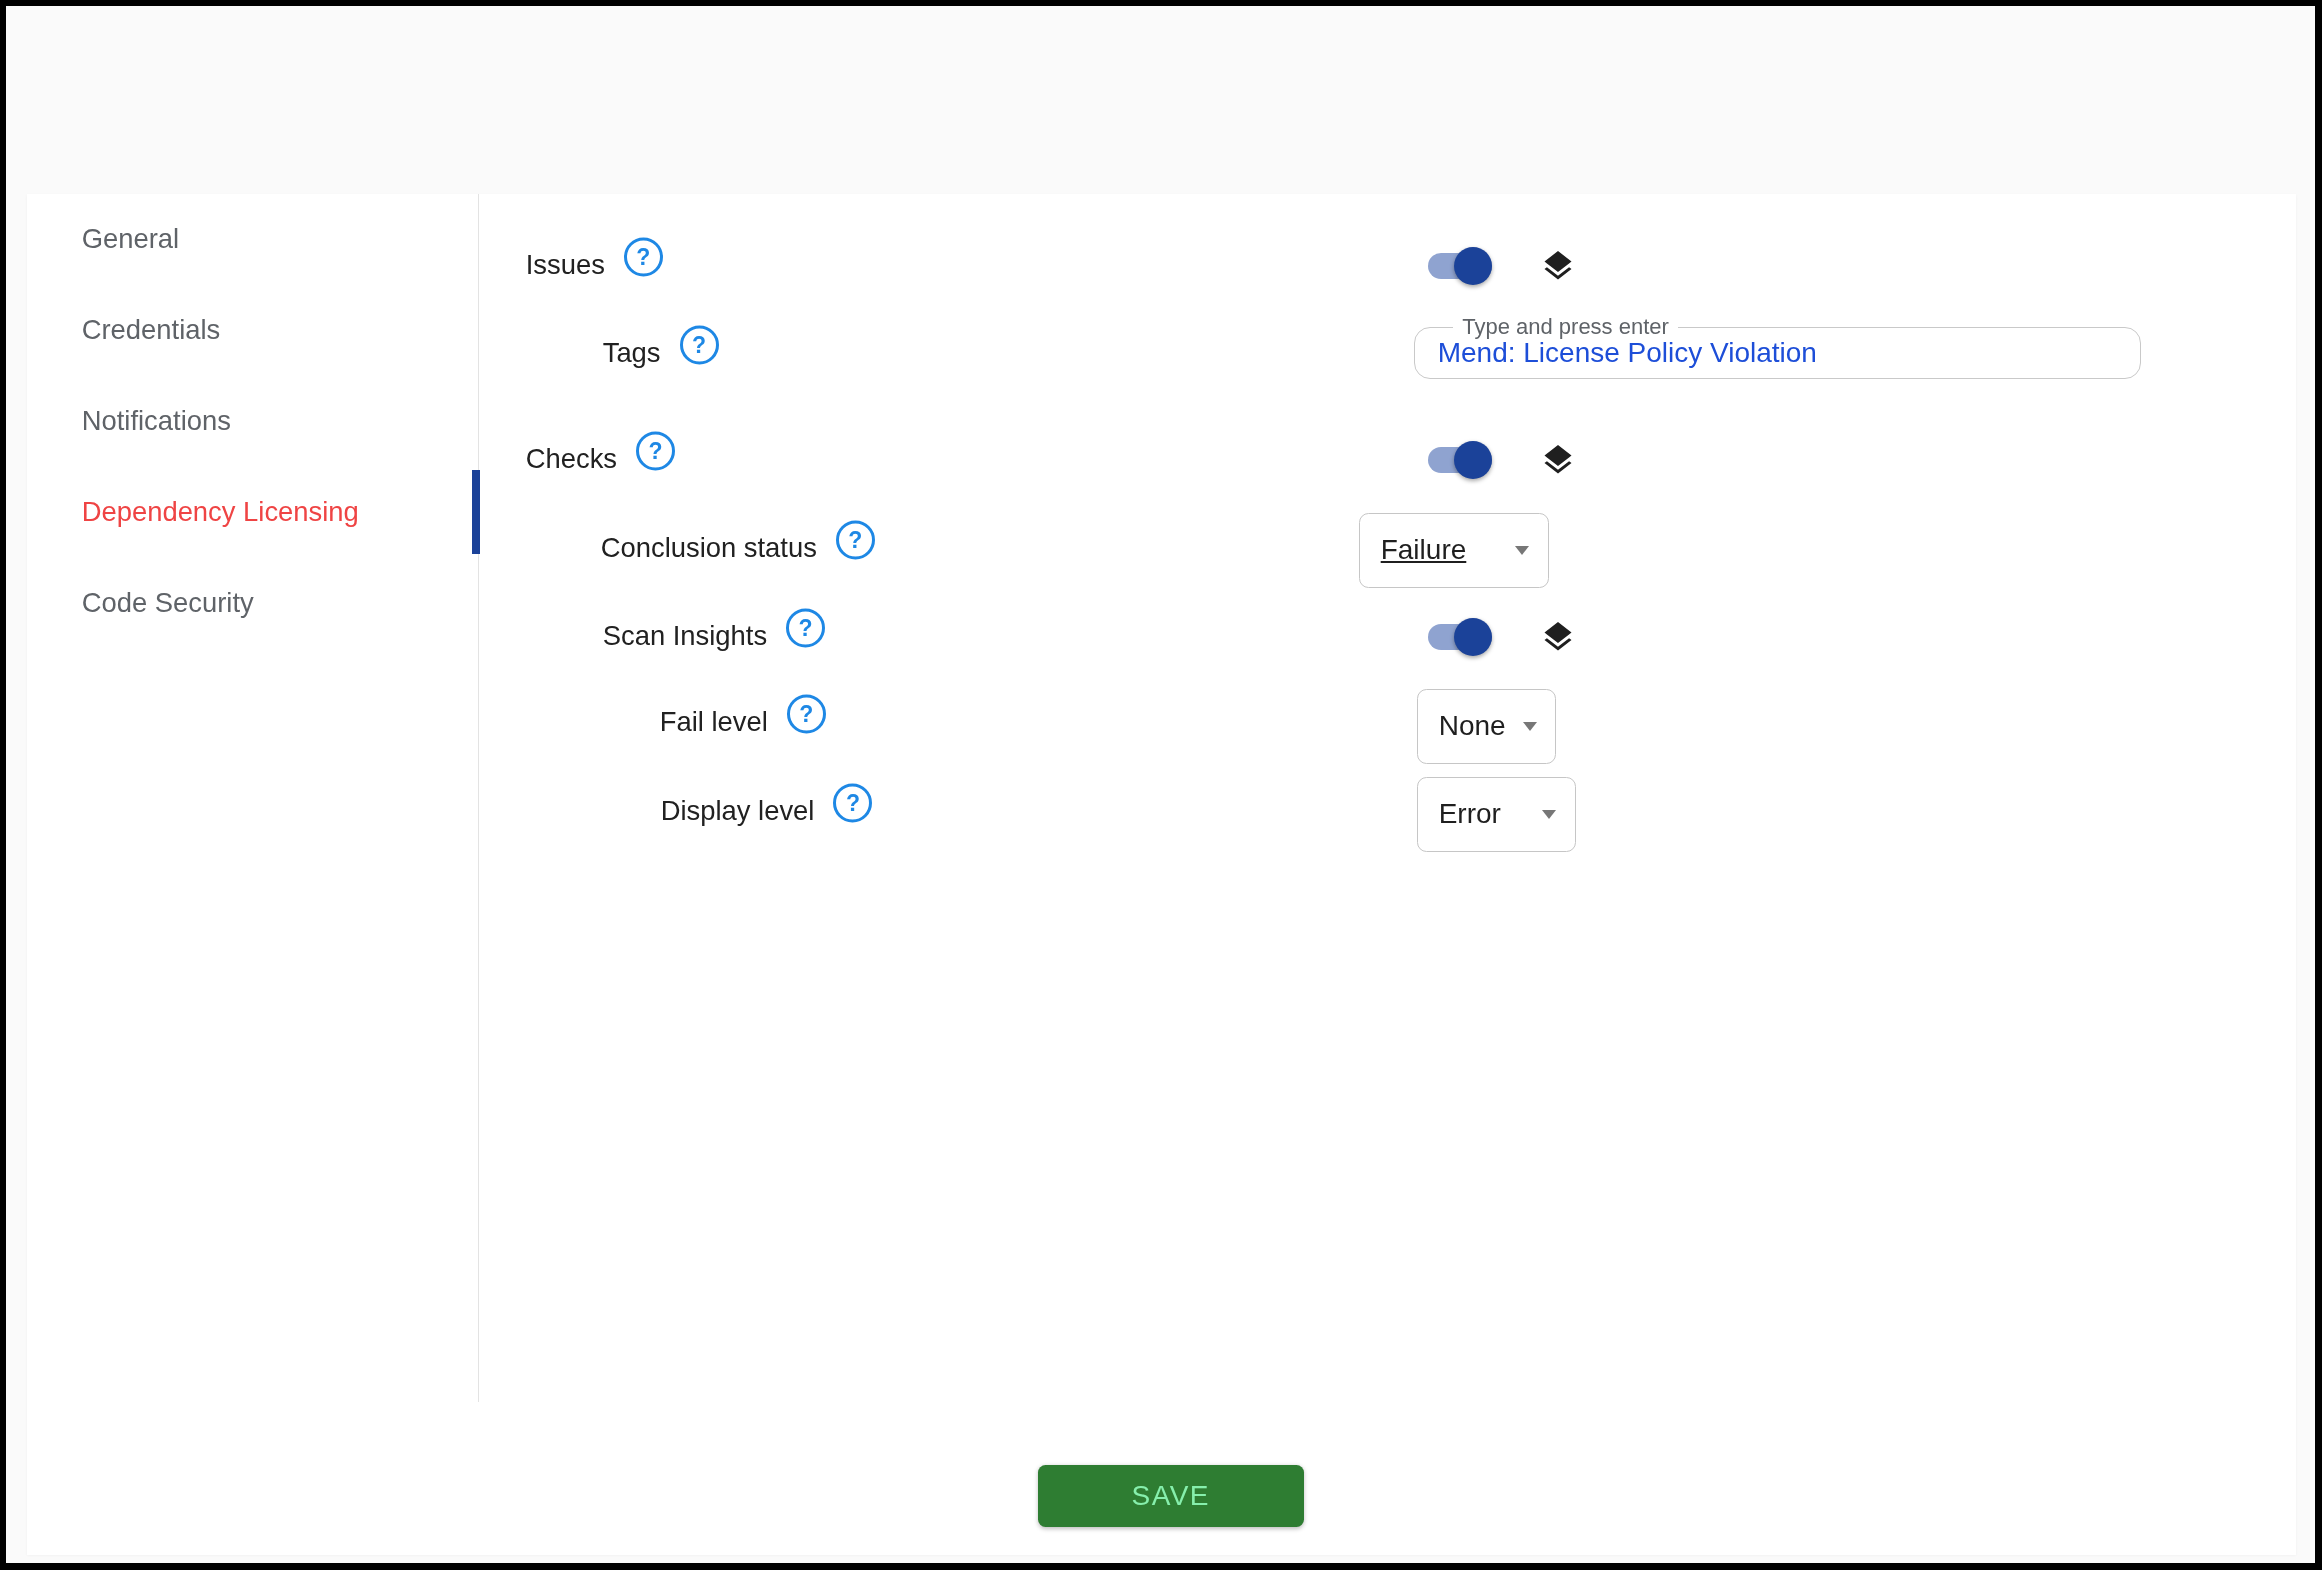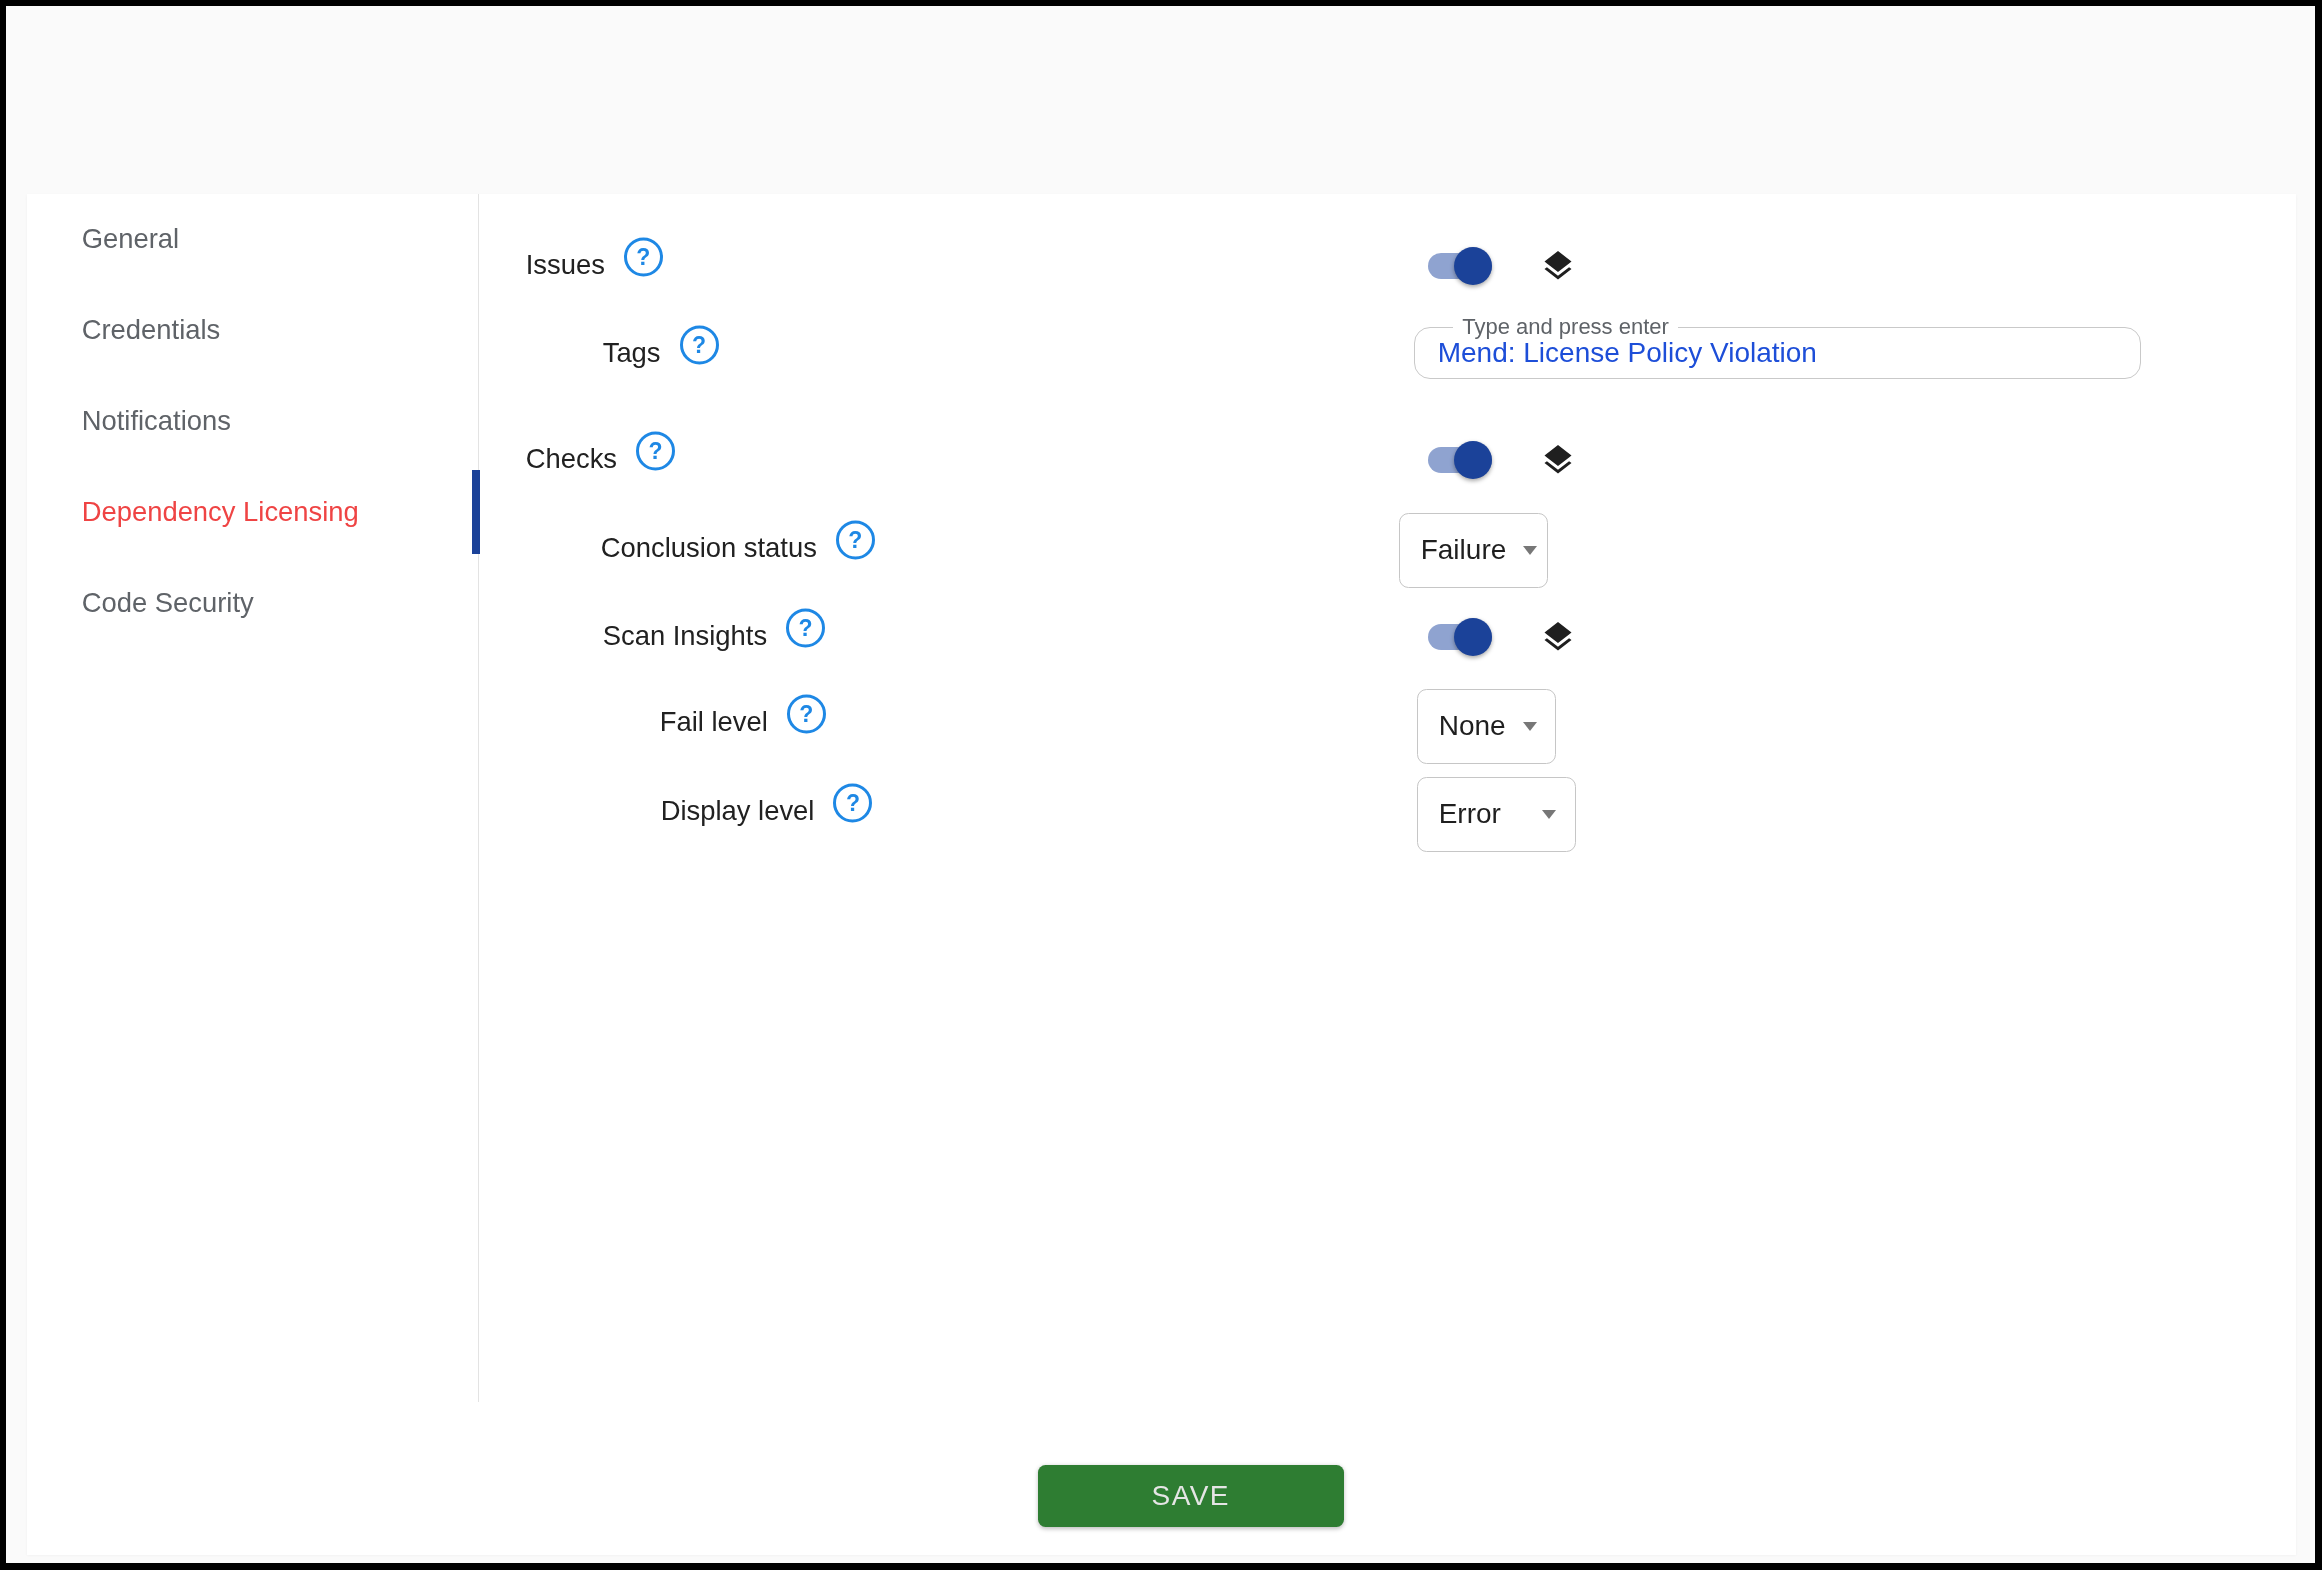--- a/index.html
+++ b/index.html
@@ -89,22 +89,22 @@
     position:absolute;height:75px;border:1.9px solid #c6c6c6;border-radius:9.5px;background:#fff;
     box-sizing:border-box;display:flex;align-items:center;justify-content:space-between;
     padding:0 19px 0 21px;font-size:28px;color:#1f1f1f;cursor:pointer;
   }
   .caret{
     width:0;height:0;border-left:7.6px solid transparent;border-right:7.6px solid transparent;
     border-top:9.5px solid #777;margin-left:17px;
   }
   
   .save-btn{
-    position:absolute;left:1011px;top:1271px;width:306px;height:62px;
-    background:#2e7d32;color:#e5e5e5;border:none;border-radius:7.6px;
+    position:absolute;left:1011px;top:1271px;width:266px;height:62px;
+    background:#2e7d32;color:#86efac;border:none;border-radius:7.6px;
     font-family:inherit;font-size:28px;letter-spacing:1.4px;cursor:pointer;
     box-shadow:0 1.9px 4.7px rgba(0,0,0,0.25);
   }
 </style>
 </head>
 <body>
 
 <div class="frame">
 
 
@@ -159,21 +159,21 @@
       <div class="thumb"></div>
     </div>
     <svg class="layers" style="left:1513px;top:248px;" viewBox="0 0 24 24">
       <path fill="#1f1f1f" d="M11.99 18.54l-7.37-5.73L3 14.07l9 7 9-7-1.63-1.27-7.38 5.74zM12 16l7.36-5.73L21 9l-9-7-9 7 1.63 1.27L12 16z"></path>
     </svg>
 
     <div class="row" style="left:574px;top:332px;">
       <span>Conclusion status</span>
       <span class="help">?</span>
     </div>
-    <div class="dropdown" style="left:1372px;top:319px;width:149px;">
+    <div class="dropdown" style="left:1332px;top:319px;width:190px;text-decoration:underline;">
       <span>Failure</span>
       <span class="caret"></span>
     </div>
 
     <div class="row" style="left:576px;top:420px;">
       <span>Scan Insights</span>
       <span class="help">?</span>
     </div>
     <div class="switch" style="left:1401px;top:430px;">
       <div class="track"></div>

